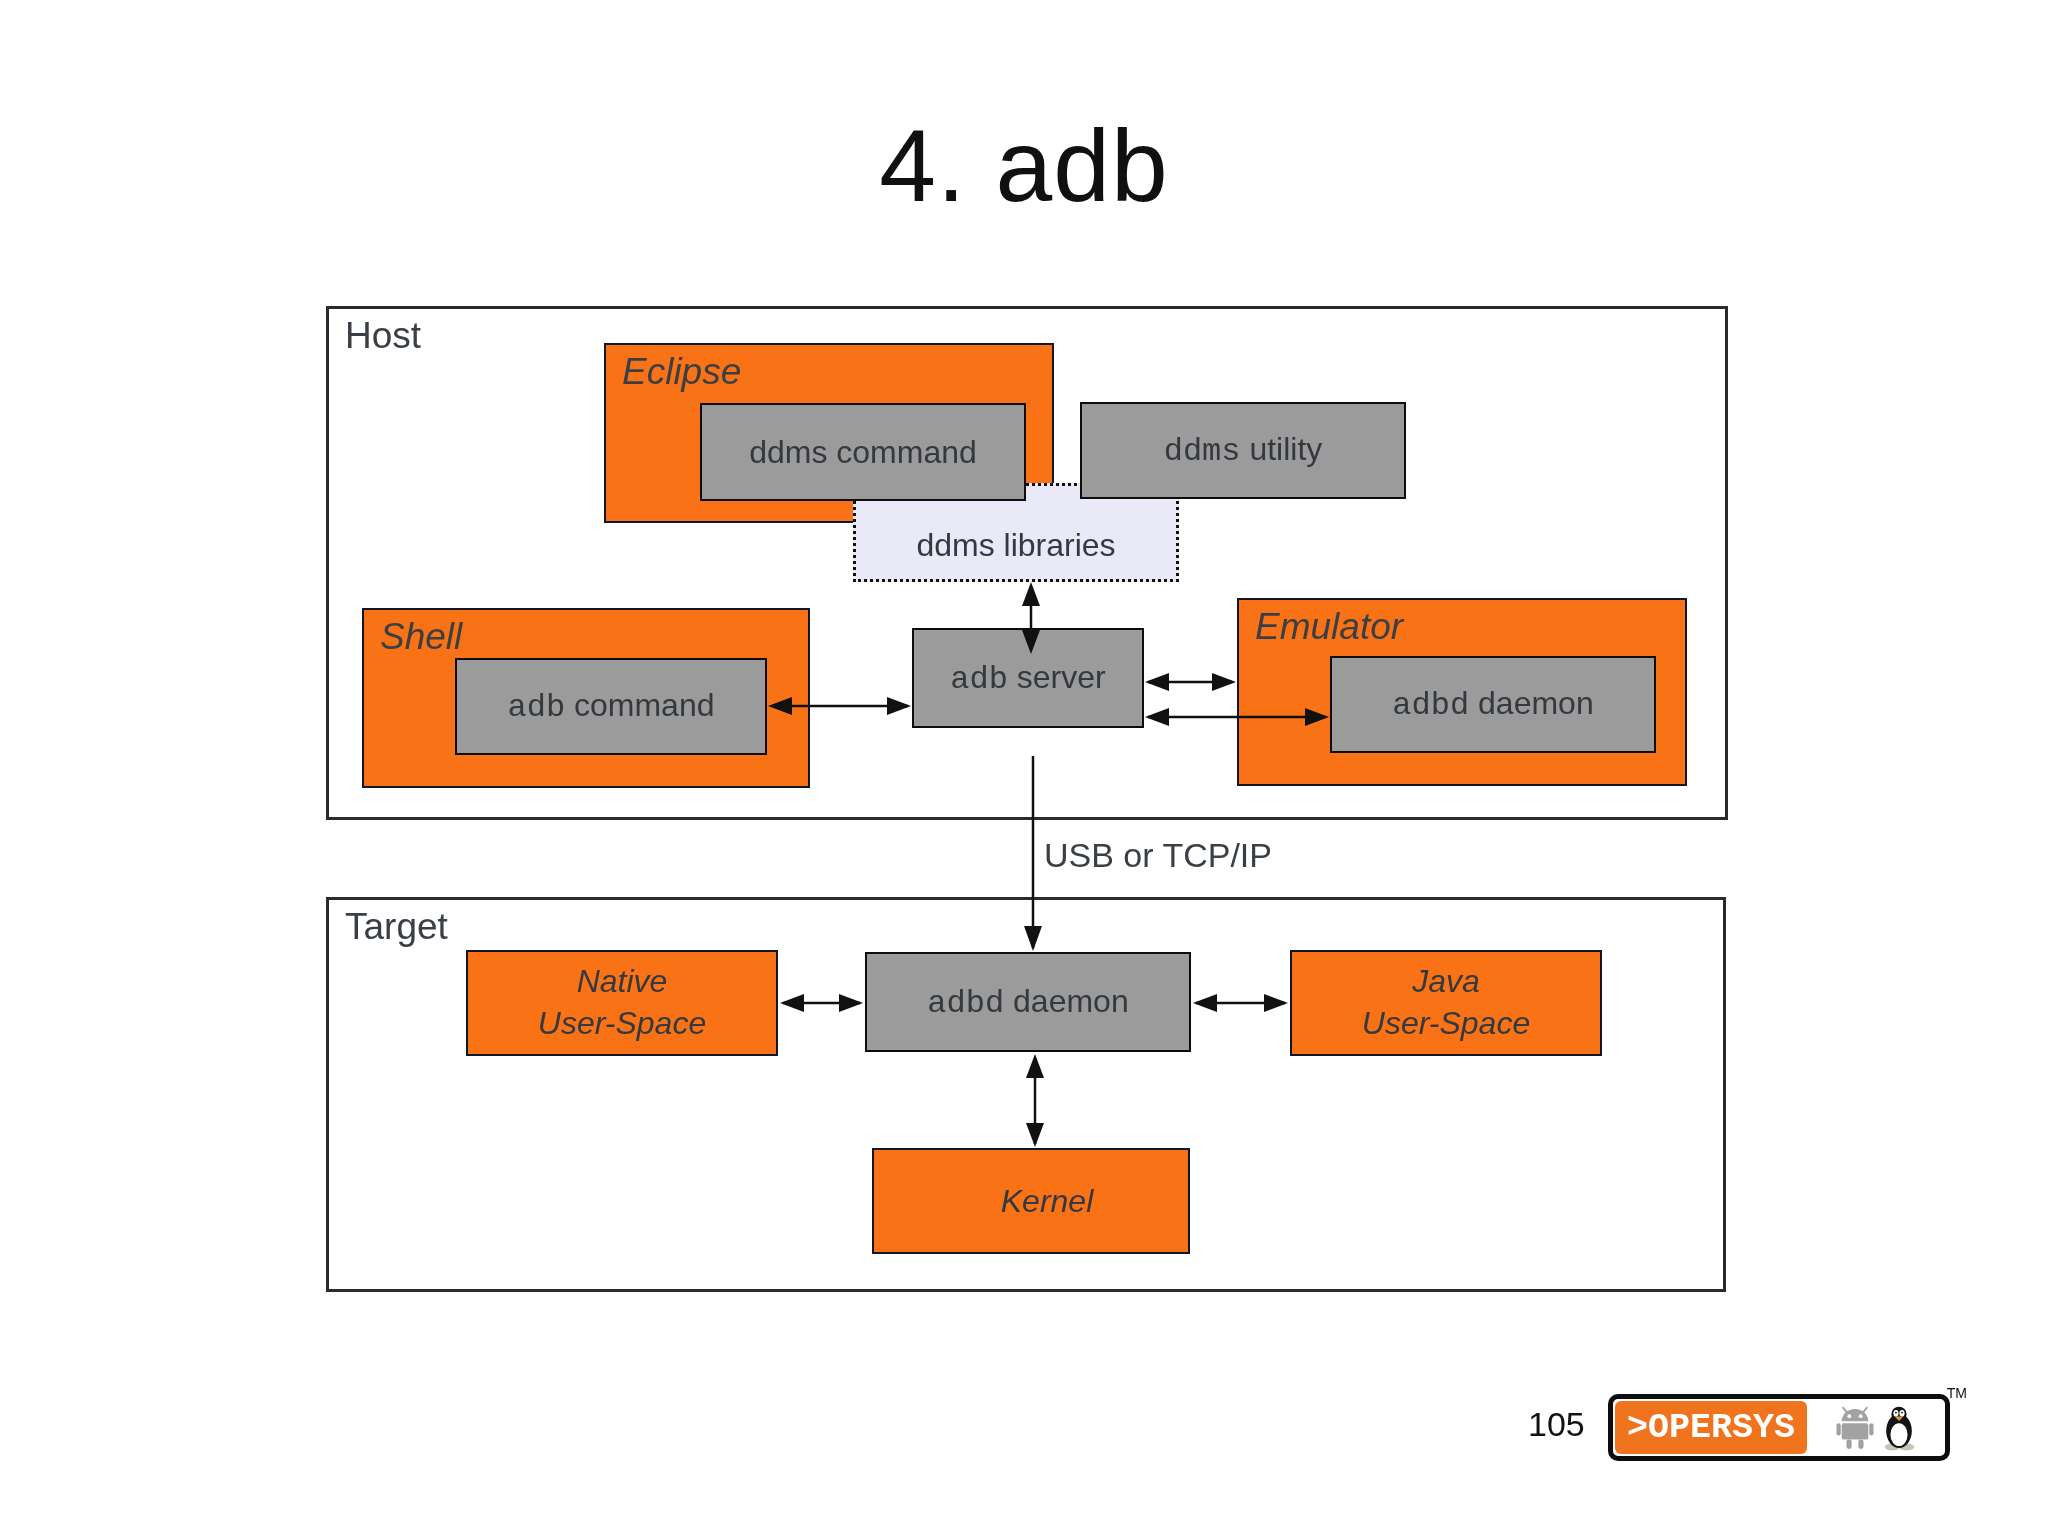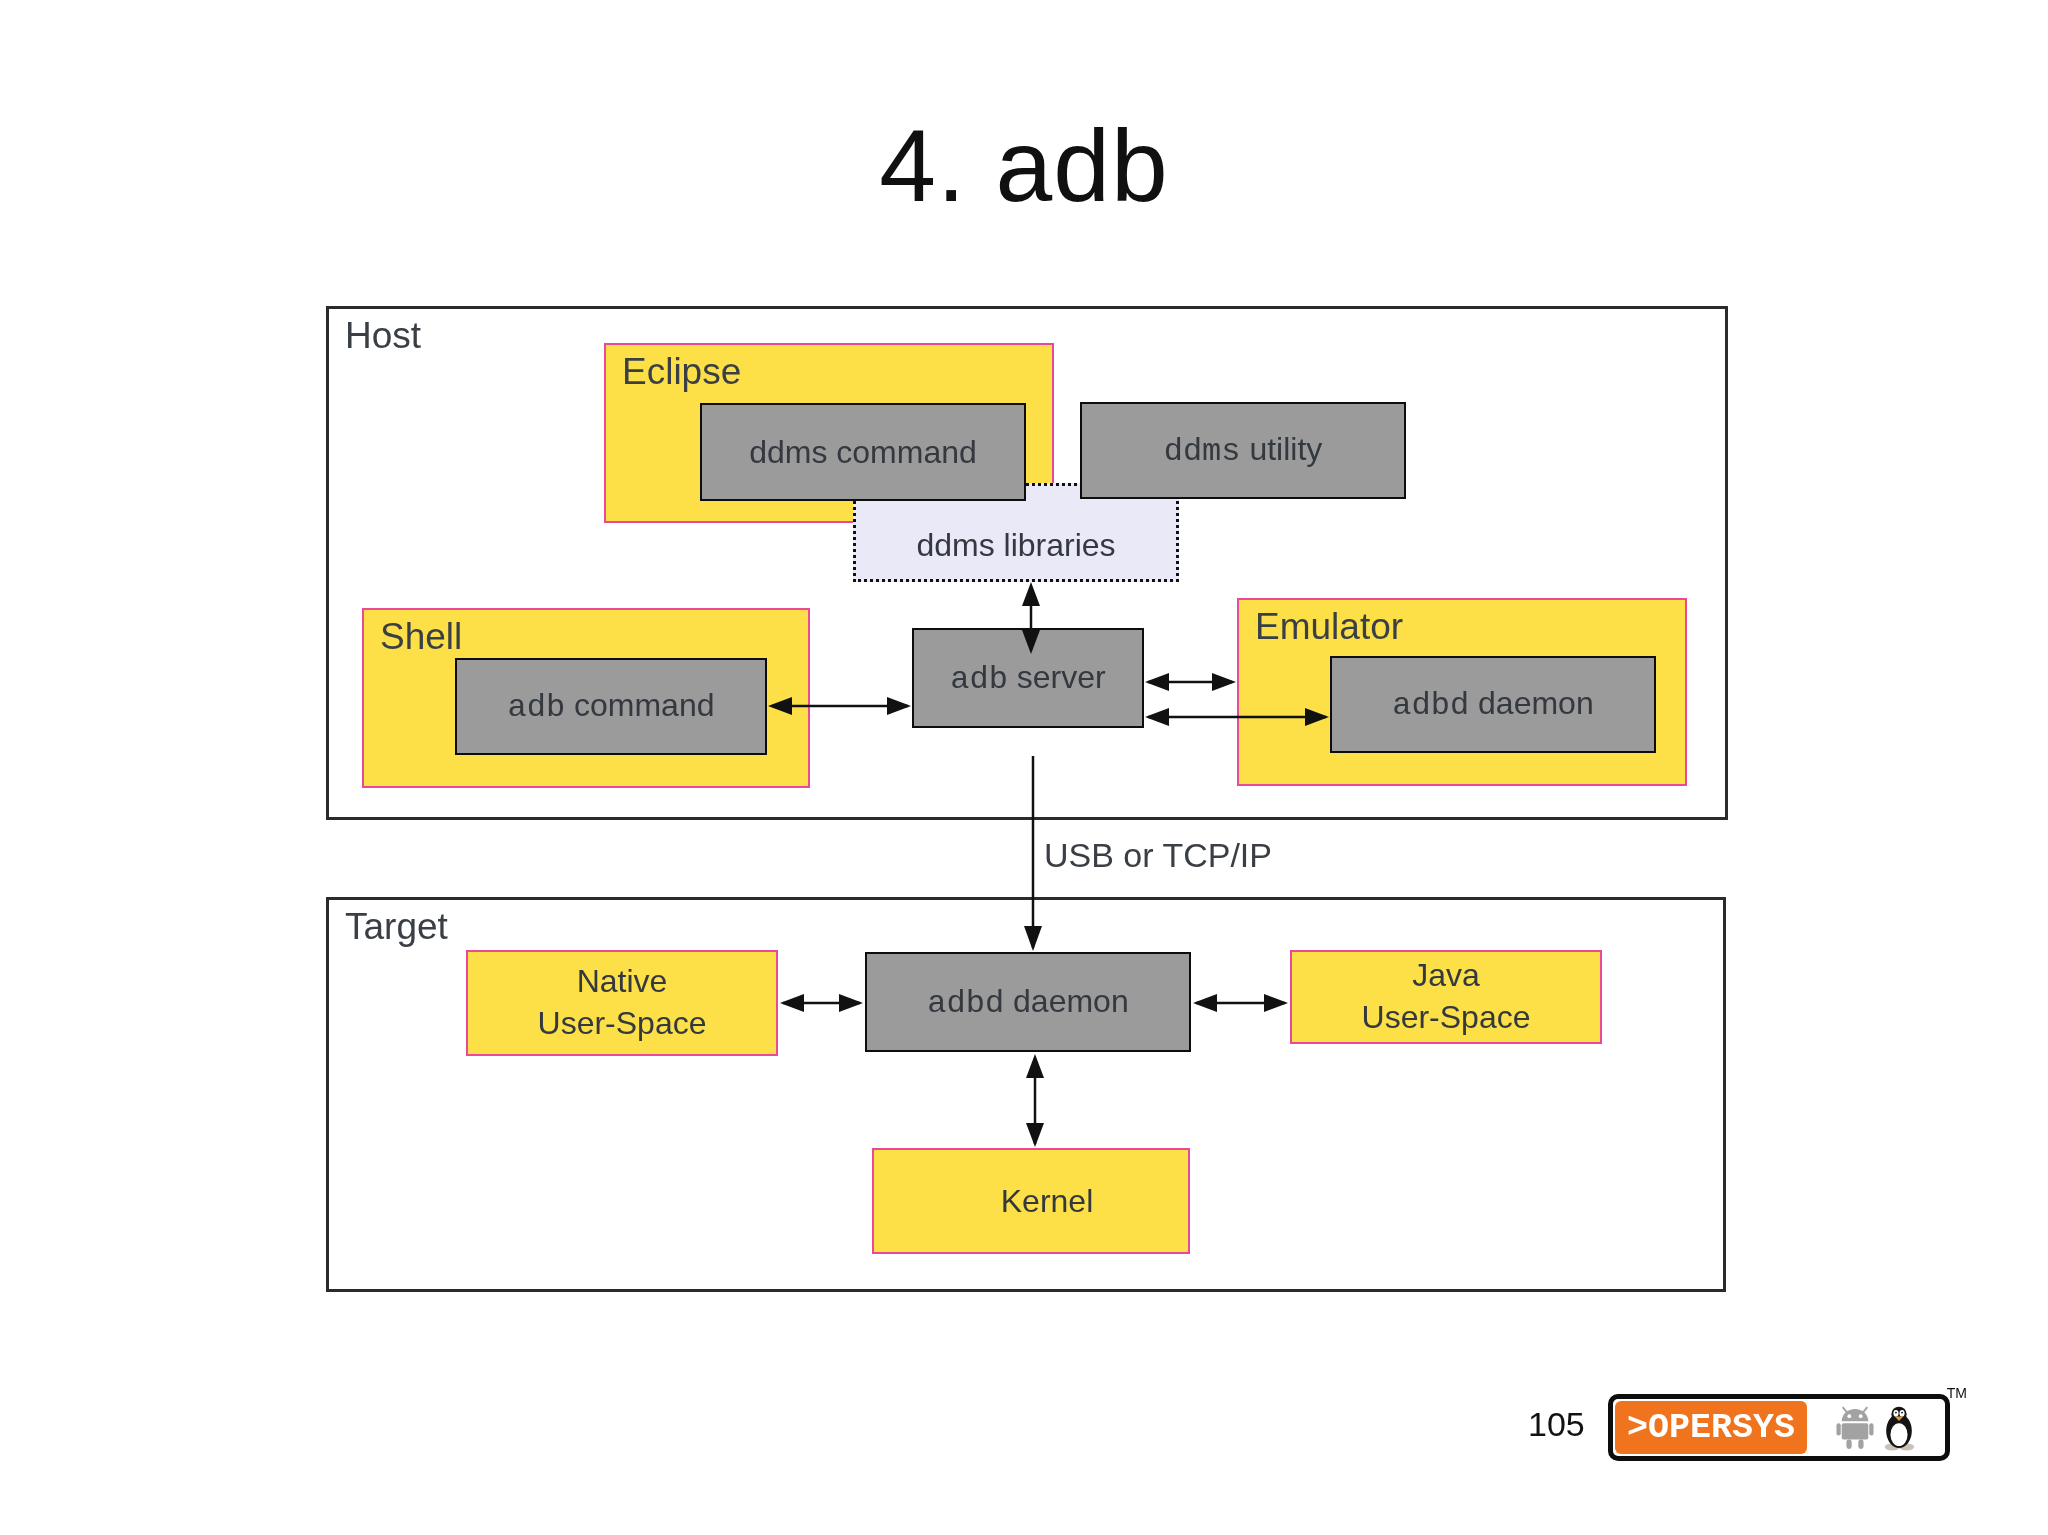--- a/index.html
+++ b/index.html
@@ -7,21 +7,21 @@
     width:2048px;height:1535px;position:relative;overflow:hidden;
     font-family:"Liberation Sans", sans-serif;
   }
   .slide{position:absolute;inset:0;}
   .page-title{
     position:absolute;top:108px;left:0;width:2048px;text-align:center;
     font-size:102px;font-weight:400;color:#101010;letter-spacing:1px;margin:0;
   }
   .box{position:absolute;box-sizing:border-box;}
   .outer{background:#ffffff;border:3px solid #2b2b2b;z-index:0;}
-  .light{background:#fde047;border:2px solid #ec4899;z-index:1;}
+  .light{background:#f97316;border:2px solid #0f172a;z-index:1;font-style:italic;}
   .dark{
     background:#9b9b9b;border:2px solid #0d0d0d;z-index:3;
     display:flex;align-items:center;justify-content:center;
   }
   .lav{
     background:#e9e9f8;border:3px dotted #111;z-index:2;
     display:flex;align-items:center;justify-content:center;padding-top:26px;
   }
   .grouplabel{
     position:absolute;top:6px;left:16px;font-size:37px;color:#3a3f45;
@@ -113,21 +113,21 @@
 
   <div class="box light twoline" style="left:466px;top:950px;width:312px;height:106px;display:flex;align-items:center;justify-content:center;">
     <span class="boxtext">Native</span>
     <span class="boxtext">User-Space</span>
   </div>
 
   <div class="box dark" style="left:865px;top:952px;width:326px;height:100px;">
     <span class="boxtext"><span class="mono">adbd</span> <span>daemon</span></span>
   </div>
 
-  <div class="box light twoline" style="left:1290px;top:950px;width:312px;height:94px;display:flex;align-items:center;justify-content:center;">
+  <div class="box light twoline" style="left:1290px;top:950px;width:312px;height:106px;display:flex;align-items:center;justify-content:center;">
     <span class="boxtext">Java</span>
     <span class="boxtext">User-Space</span>
   </div>
 
   <div class="box light" style="left:872px;top:1148px;width:318px;height:106px;display:flex;align-items:center;justify-content:center;padding-left:32px;">
     <span class="boxtext">Kernel</span>
   </div>
 
   <svg class="arrows" width="2048" height="1535" viewBox="0 0 2048 1535">
 

